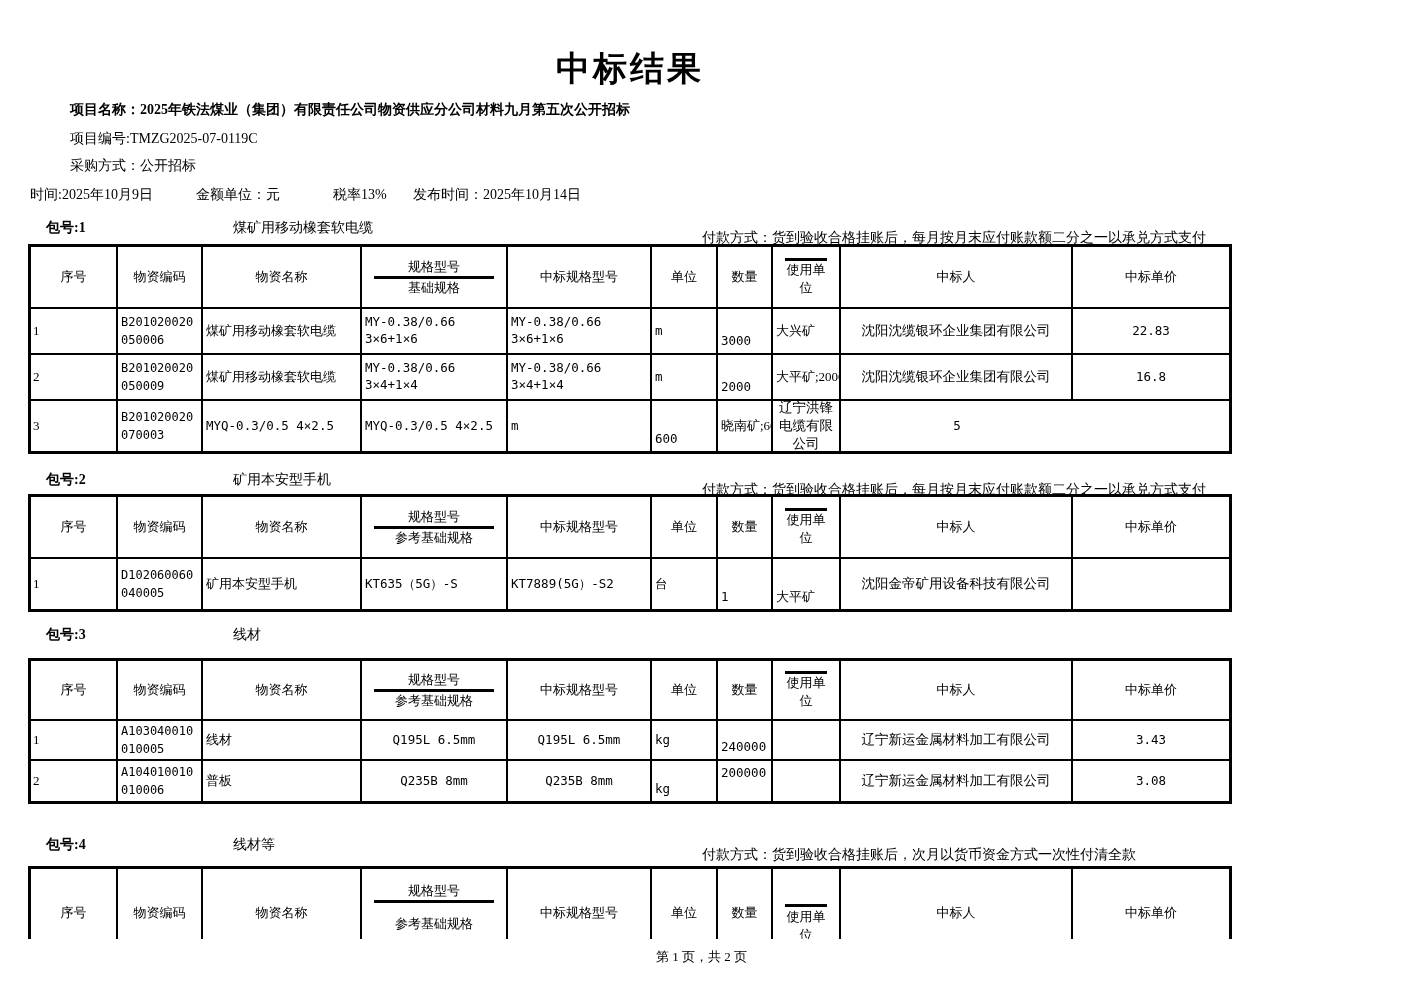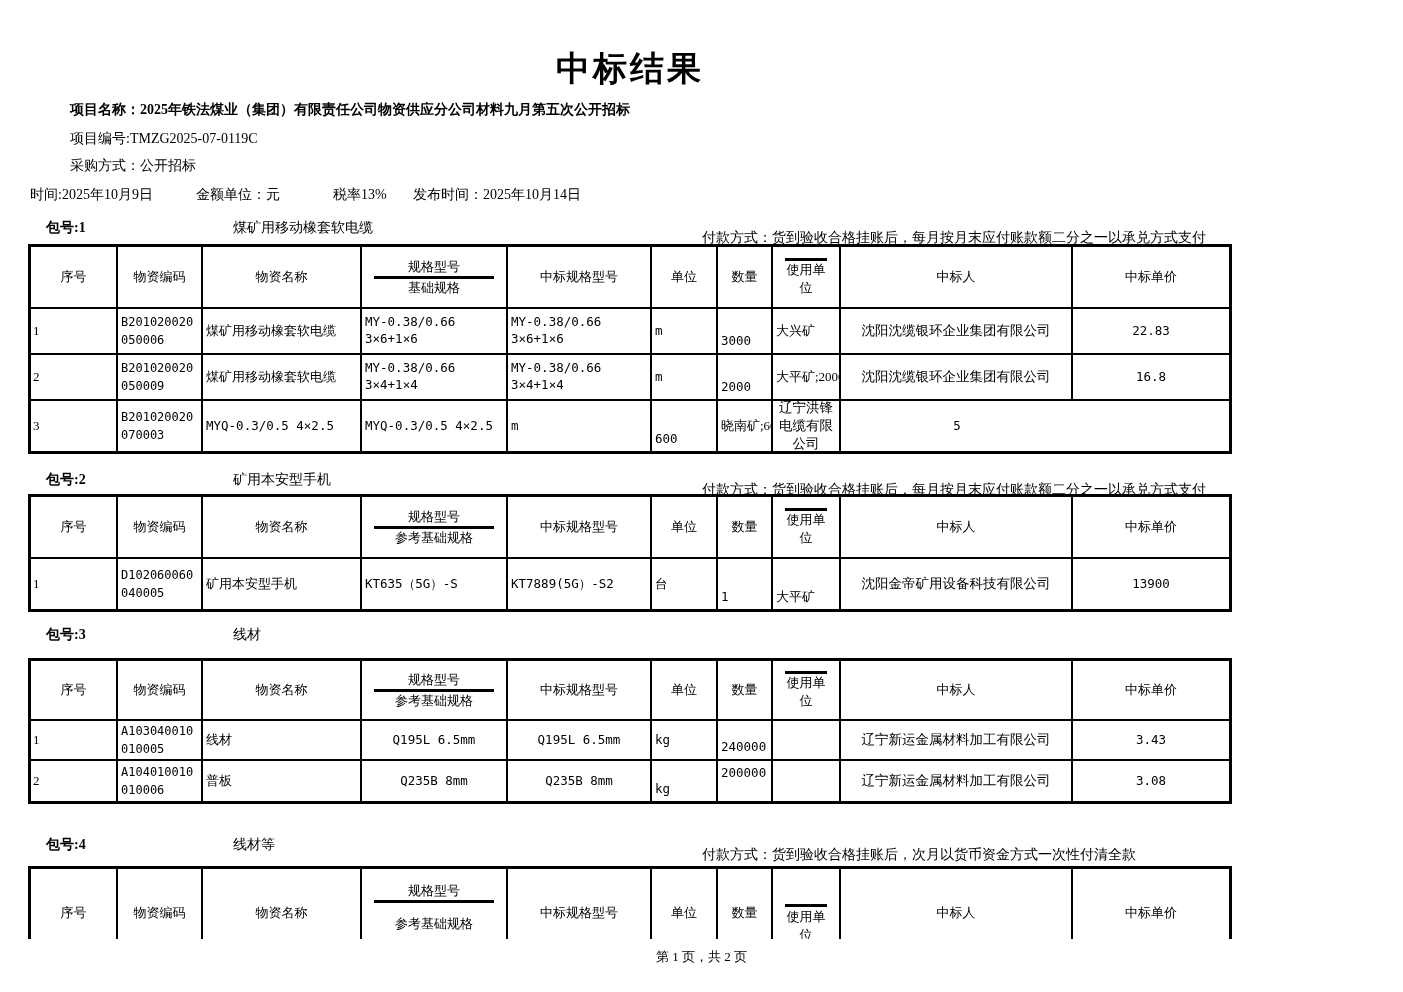--- a/index.html
+++ b/index.html
@@ -164,21 +164,20 @@
 
   <div class="c cell-seq lr">1</div>
   <div class="c cell-code mono lr">D102060060040005</div>
   <div class="c lr">矿用本安型手机</div>
   <div class="c cell-spec mono lr">KT635（5G）-S</div>
   <div class="c cell-spec mono lr">KT7889(5G）-S2</div>
   <div class="c cell-unit lr">台</div>
   <div class="c cell-qty mono lr">1</div>
   <div class="c cell-use v-bottom lr">大平矿</div>
   <div class="c cell-winner lr">沈阳金帝矿用设备科技有限公司</div>
-  <div class="c cell-price mono lc lr">13900</div>
 </div>
 
 <div class="abs pkg-row" style="top:626px">
   <span class="pkg-no">包号:3</span>
   <span class="pkg-name">线材</span>
 </div>
 <div id="t3" class="abs tbl">
   <div class="c h">序号</div>
   <div class="c h">物资编码</div>
   <div class="c h">物资名称</div>

